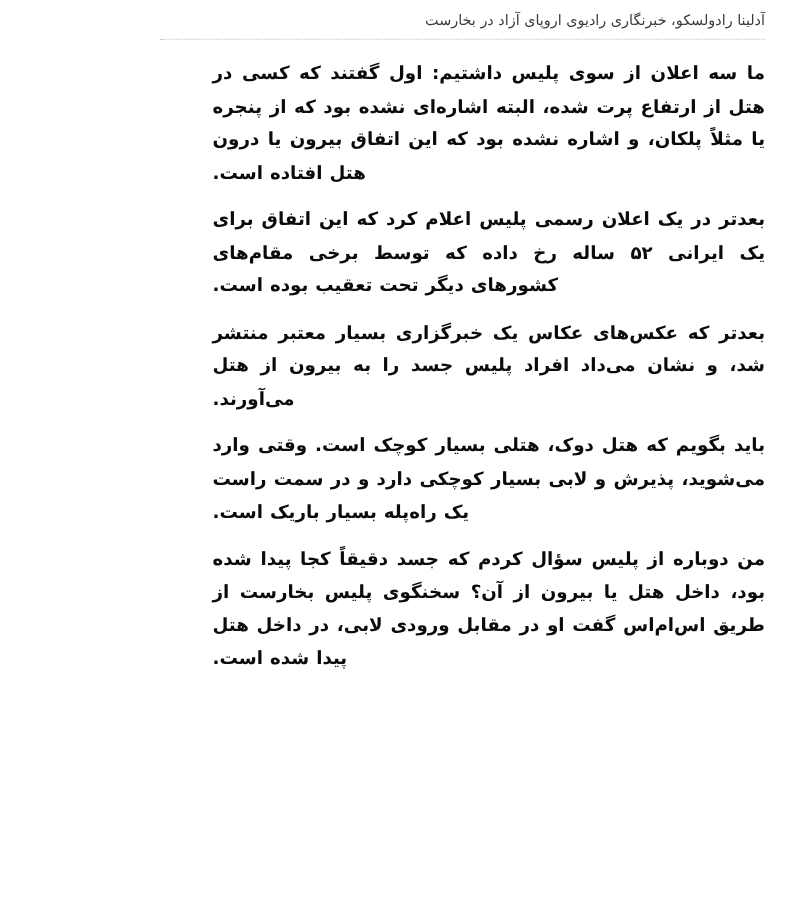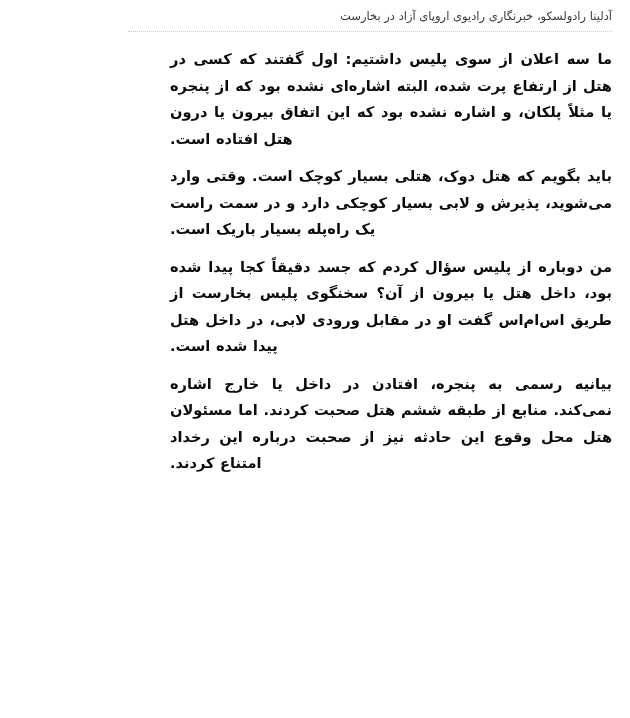--- a/index.html
+++ b/index.html
@@ -73,18 +73,19 @@
 <div class="page">
 
   <div class="byline-wrap">
     <div class="byline">آدلینا رادولسکو، خبرنگاری رادیوی اروپای آزاد در بخارست</div>
   </div>
 
   <hr class="divider">
 
   <div class="article-body">
     <p class="para">ما سه اعلان از سوی پلیس داشتیم: اول گفتند که کسی در هتل از ارتفاع پرت شده، البته اشاره‌ای نشده بود که از پنجره یا مثلاً پلکان، و اشاره نشده بود که این اتفاق بیرون یا درون هتل افتاده است.</p>
+    <p class="para">بعدتر در یک اعلان رسمی پلیس اعلام کرد که این اتفاق برای یک ایرانی ۵۲ ساله رخ داده که توسط برخی مقام‌های کشورهای دیگر تحت تعقیب بوده است.</p>
+    <p class="para">بعدتر که عکس‌های عکاس یک خبرگزاری بسیار معتبر منتشر شد، و نشان می‌داد افراد پلیس جسد را به بیرون از هتل می‌آورند.</p>
     <p class="para">باید بگویم که هتل دوک، هتلی بسیار کوچک است. وقتی وارد می‌شوید، پذیرش و لابی بسیار کوچکی دارد و در سمت راست یک راه‌پله بسیار باریک است.</p>
     <p class="para">من دوباره از پلیس سؤال کردم که جسد دقیقاً کجا پیدا شده بود، داخل هتل یا بیرون از آن؟ سخنگوی پلیس بخارست از طریق اس‌ام‌اس گفت او در مقابل ورودی لابی، در داخل هتل پیدا شده است.</p>
-    <p class="para">بیانیه رسمی به پنجره، افتادن در داخل یا خارج اشاره نمی‌کند. منابع از طبقه ششم هتل صحبت کردند. اما مسئولان هتل محل وقوع این حادثه نیز از صحبت درباره این رخداد امتناع کردند.</p>
   </div>
 
 </div>
 
 </body></html>

